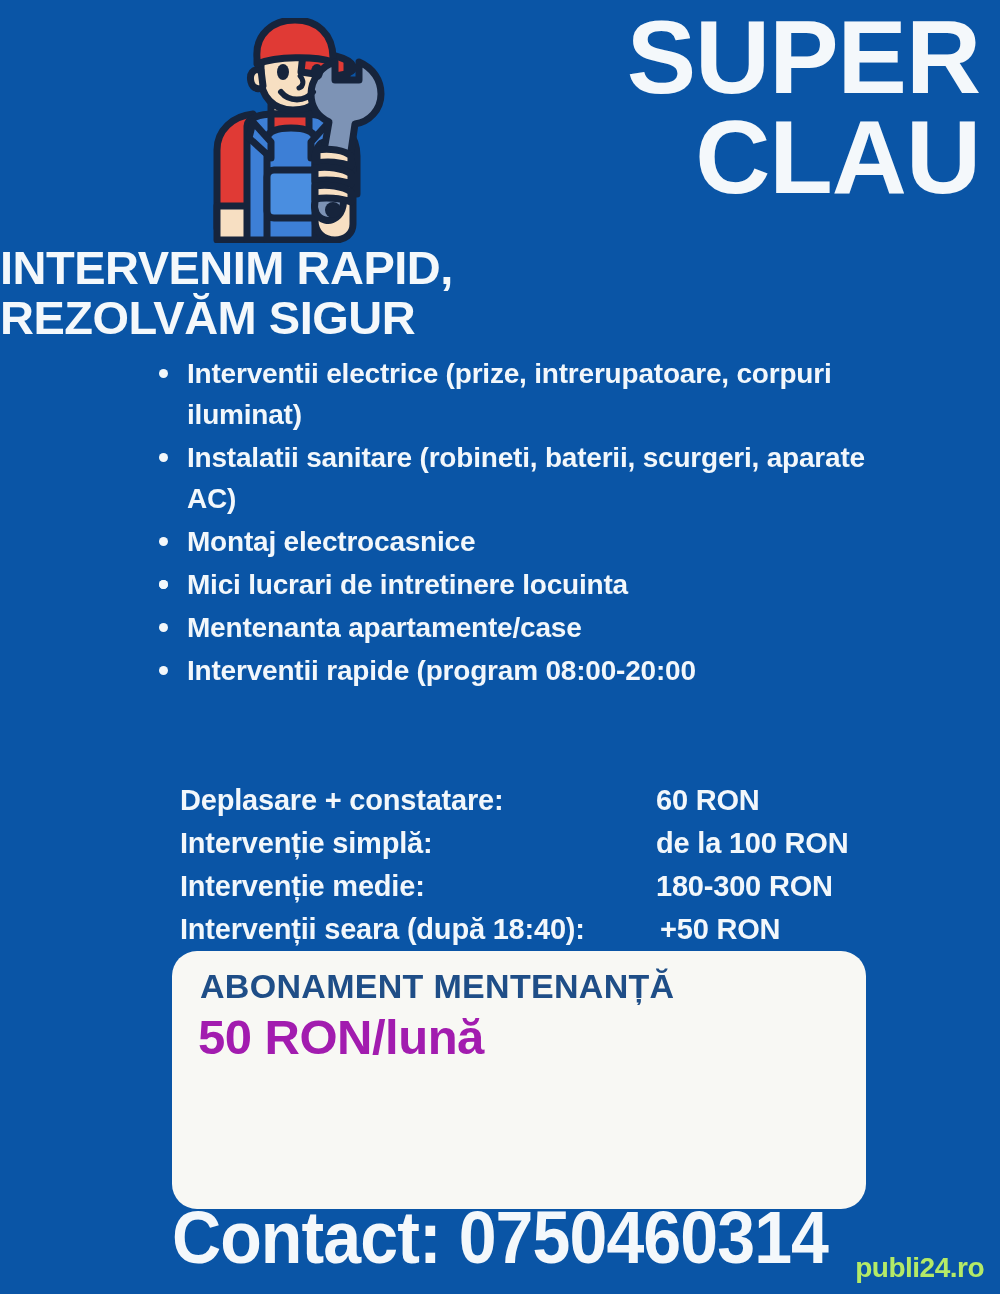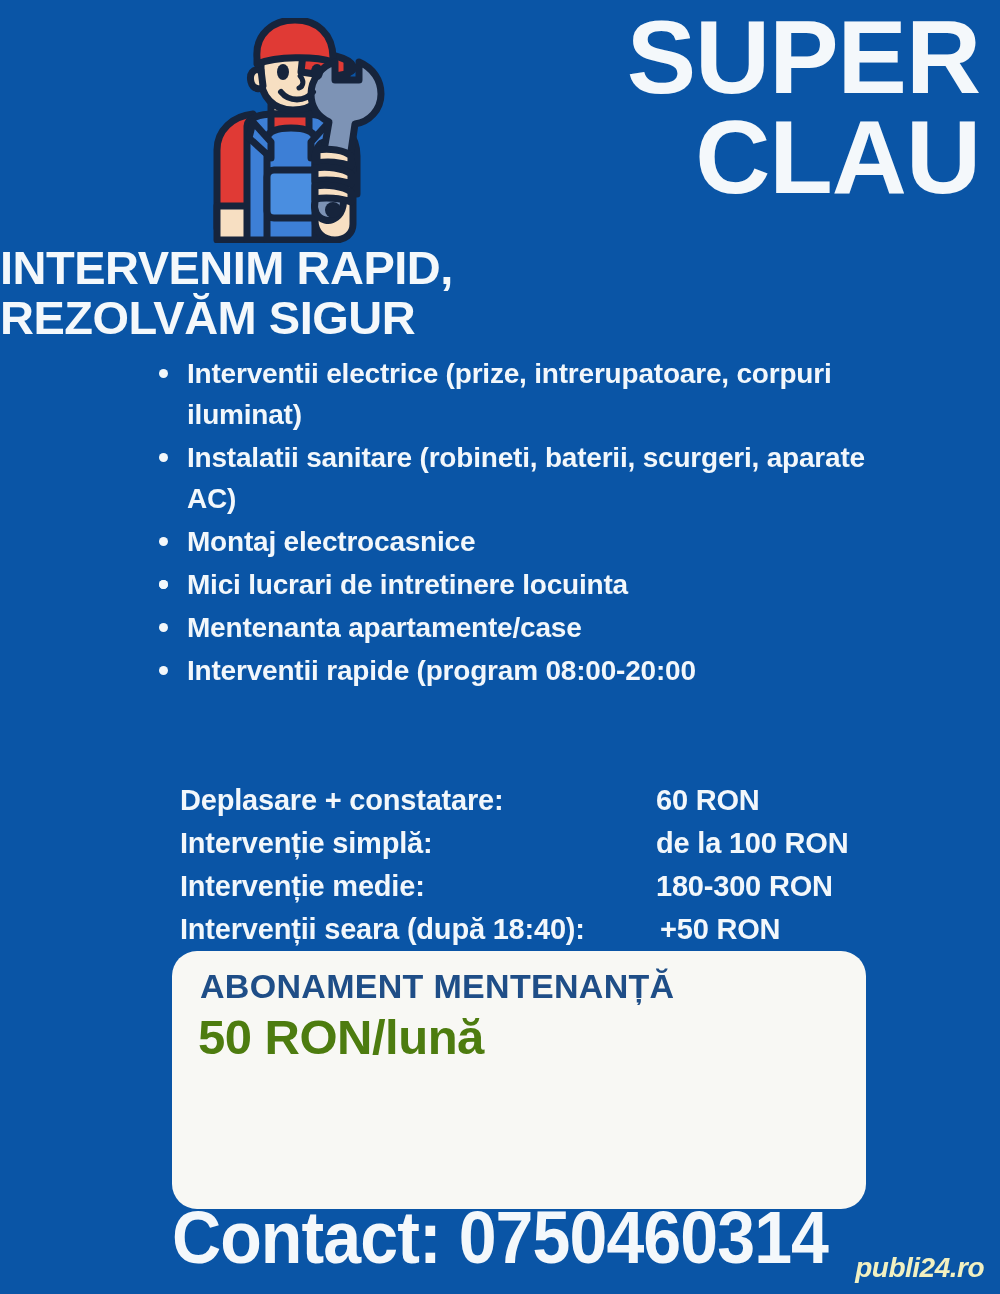--- a/index.html
+++ b/index.html
@@ -55,21 +55,21 @@
   .card{
     position:absolute;left:172px;top:951px;width:694px;height:258px;
     background:#f8f8f4;border-radius:25px;
   }
   .card-title{
     position:absolute;left:28px;top:16px;
     color:#1f4e87;font-weight:bold;font-size:34px;letter-spacing:0.3px;
   }
   .card-price{
     position:absolute;left:26px;top:58px;
-    color:#4d7c0f;font-weight:bold;font-size:49px;letter-spacing:-0.5px;
+    color:#a21caf;font-weight:bold;font-size:49px;letter-spacing:-0.5px;
   }
   .card-list{position:absolute;left:52px;top:128px;width:620px;}
   .cli{
     position:relative;padding-left:29px;
     color:#1f4e87;font-weight:bold;font-size:28px;line-height:41px;
     letter-spacing:-0.2px;
   }
   .cli .dot{
     position:absolute;left:4px;top:16px;width:9px;height:9px;
     border-radius:50%;background:#1f4e87;
@@ -78,21 +78,21 @@
   
   .contact{
     position:absolute;left:0;top:1196px;width:1000px;text-align:center;
     color:#f4f8fb;font-weight:bold;font-size:74px;line-height:84px;
     letter-spacing:-1px;
     font-family:"Liberation Sans Narrow","Liberation Sans",sans-serif;
     transform:scaleX(0.92);transform-origin:50% 50%;
   }
   .watermark{
     position:absolute;right:16px;bottom:10px;
-    color:#fef9c3;font-weight:bold;font-style:italic;font-size:28px;
+    color:#bef264;font-weight:bold;font-size:28px;
     letter-spacing:-0.5px;opacity:0.95;
   }
 </style>
 </head>
 <body>
 
 <div id="poster">
 
   <div class="header">
 

